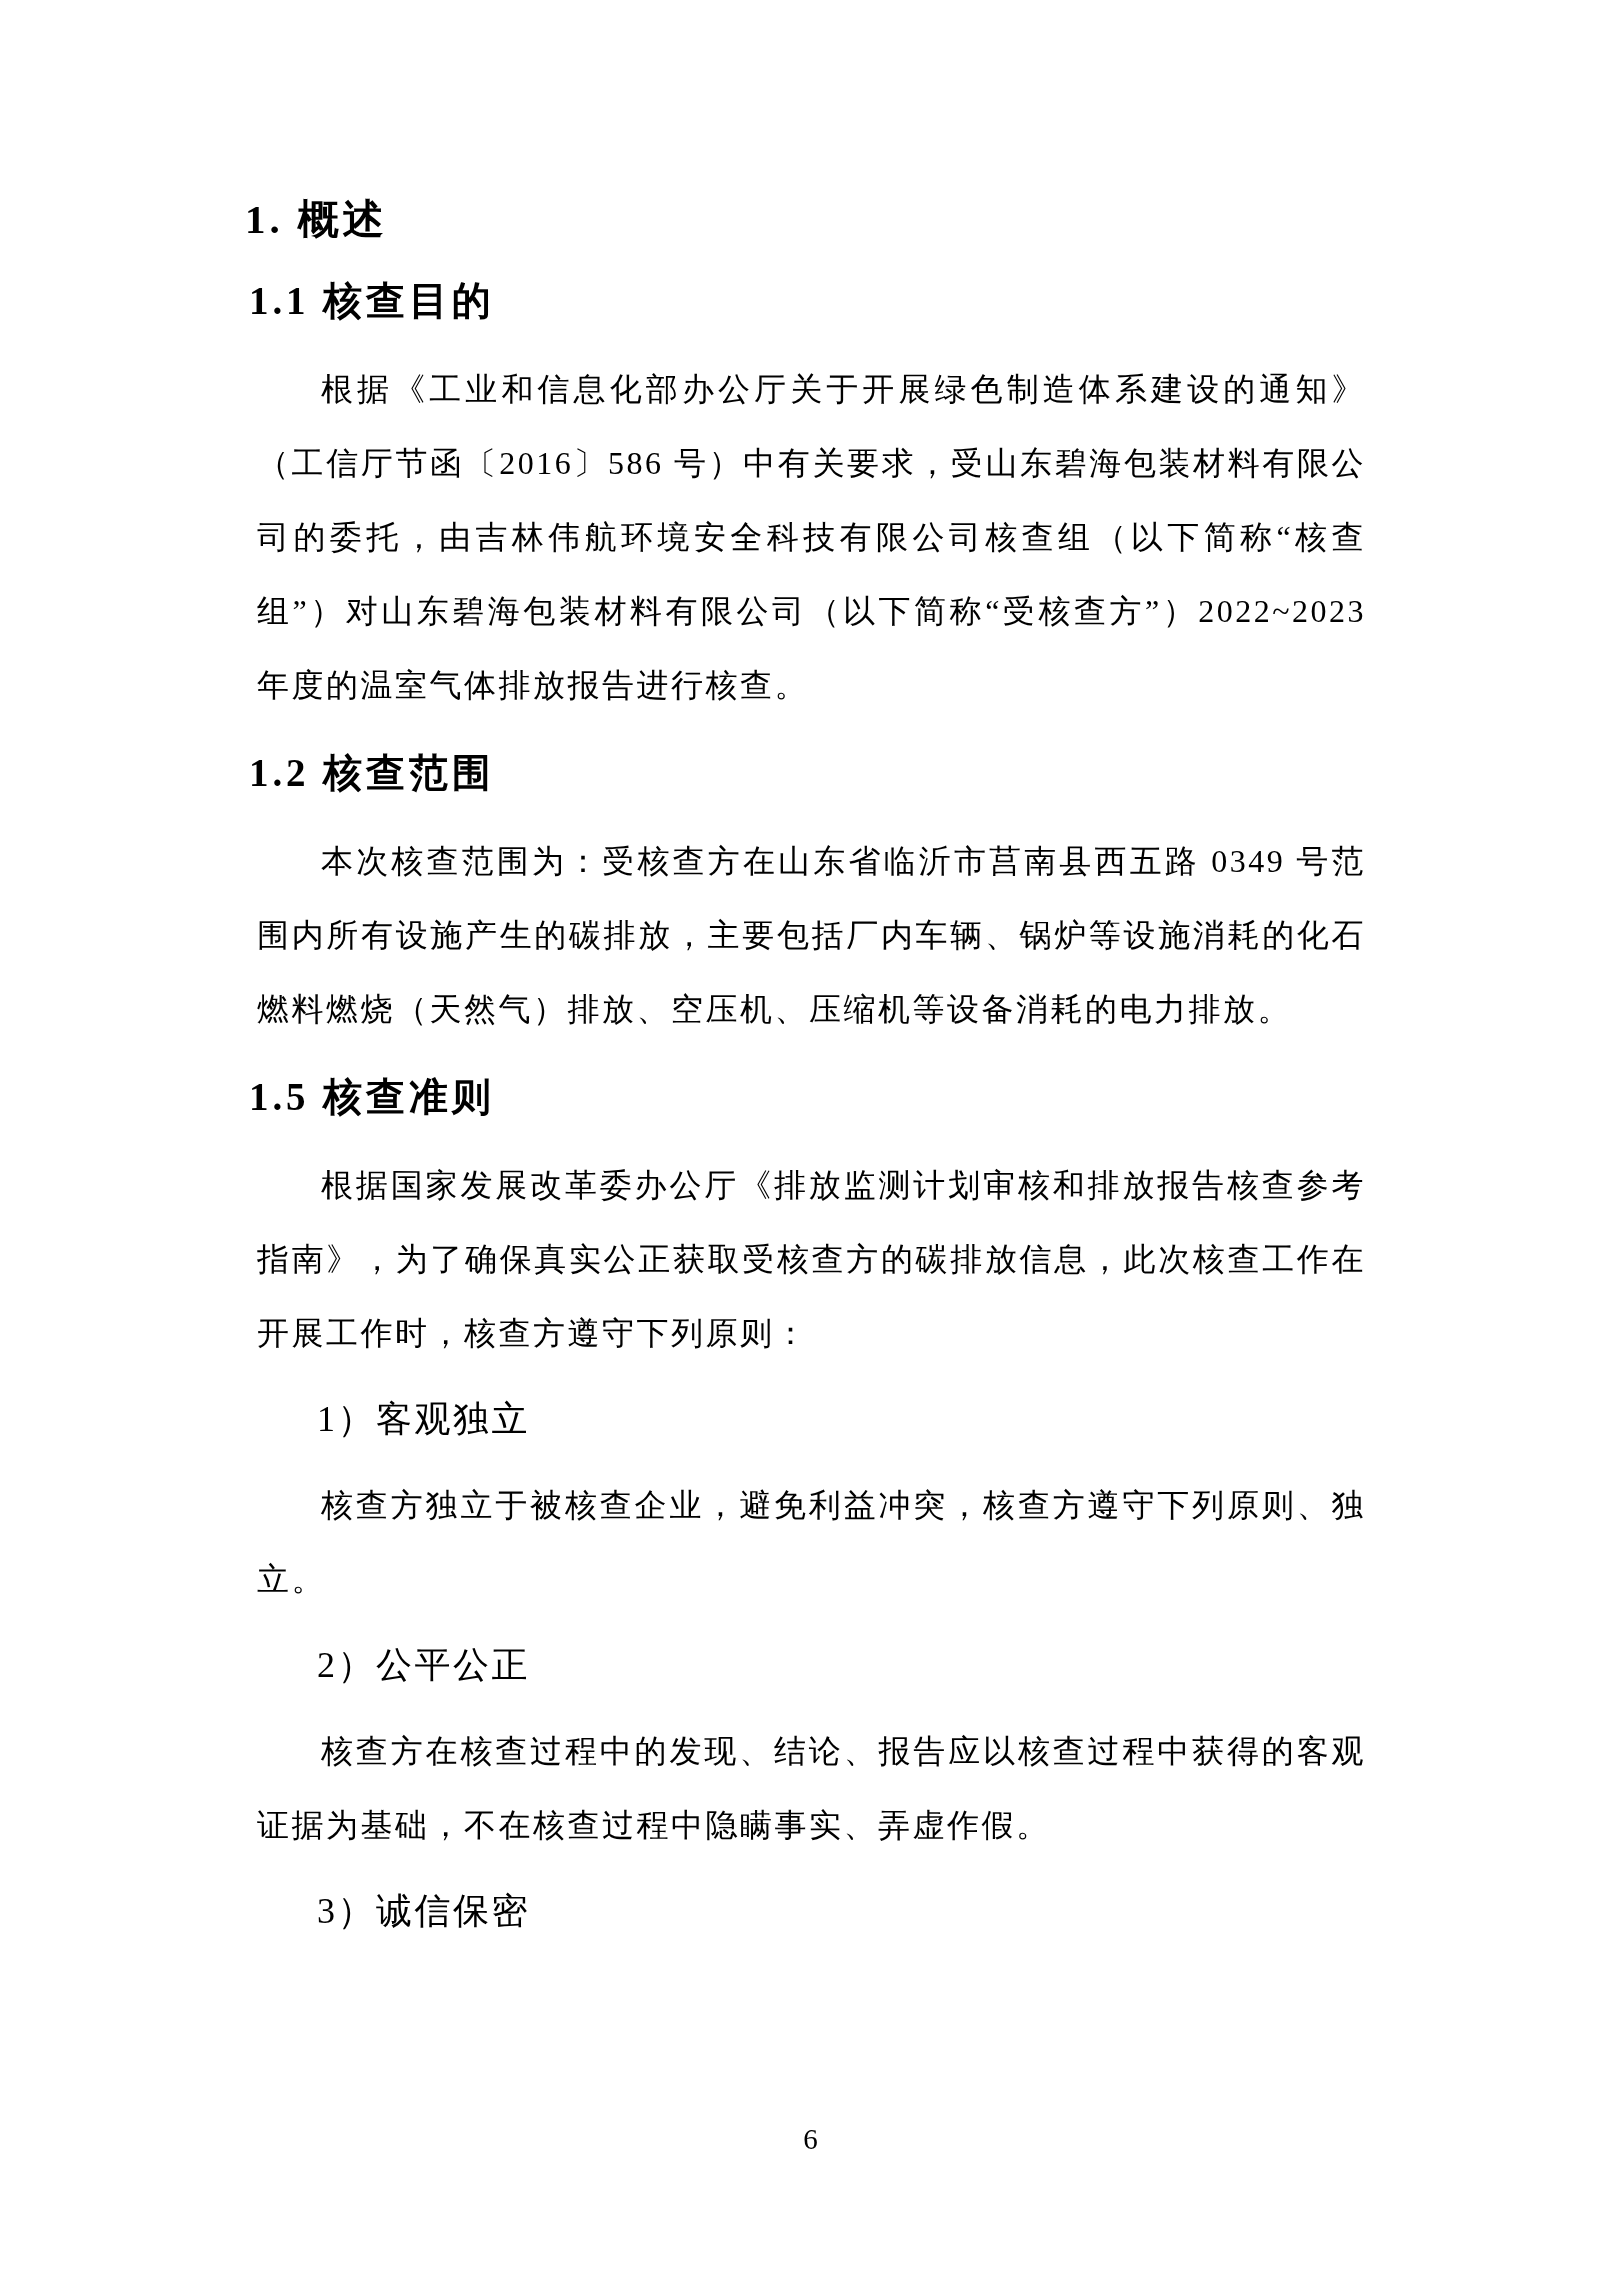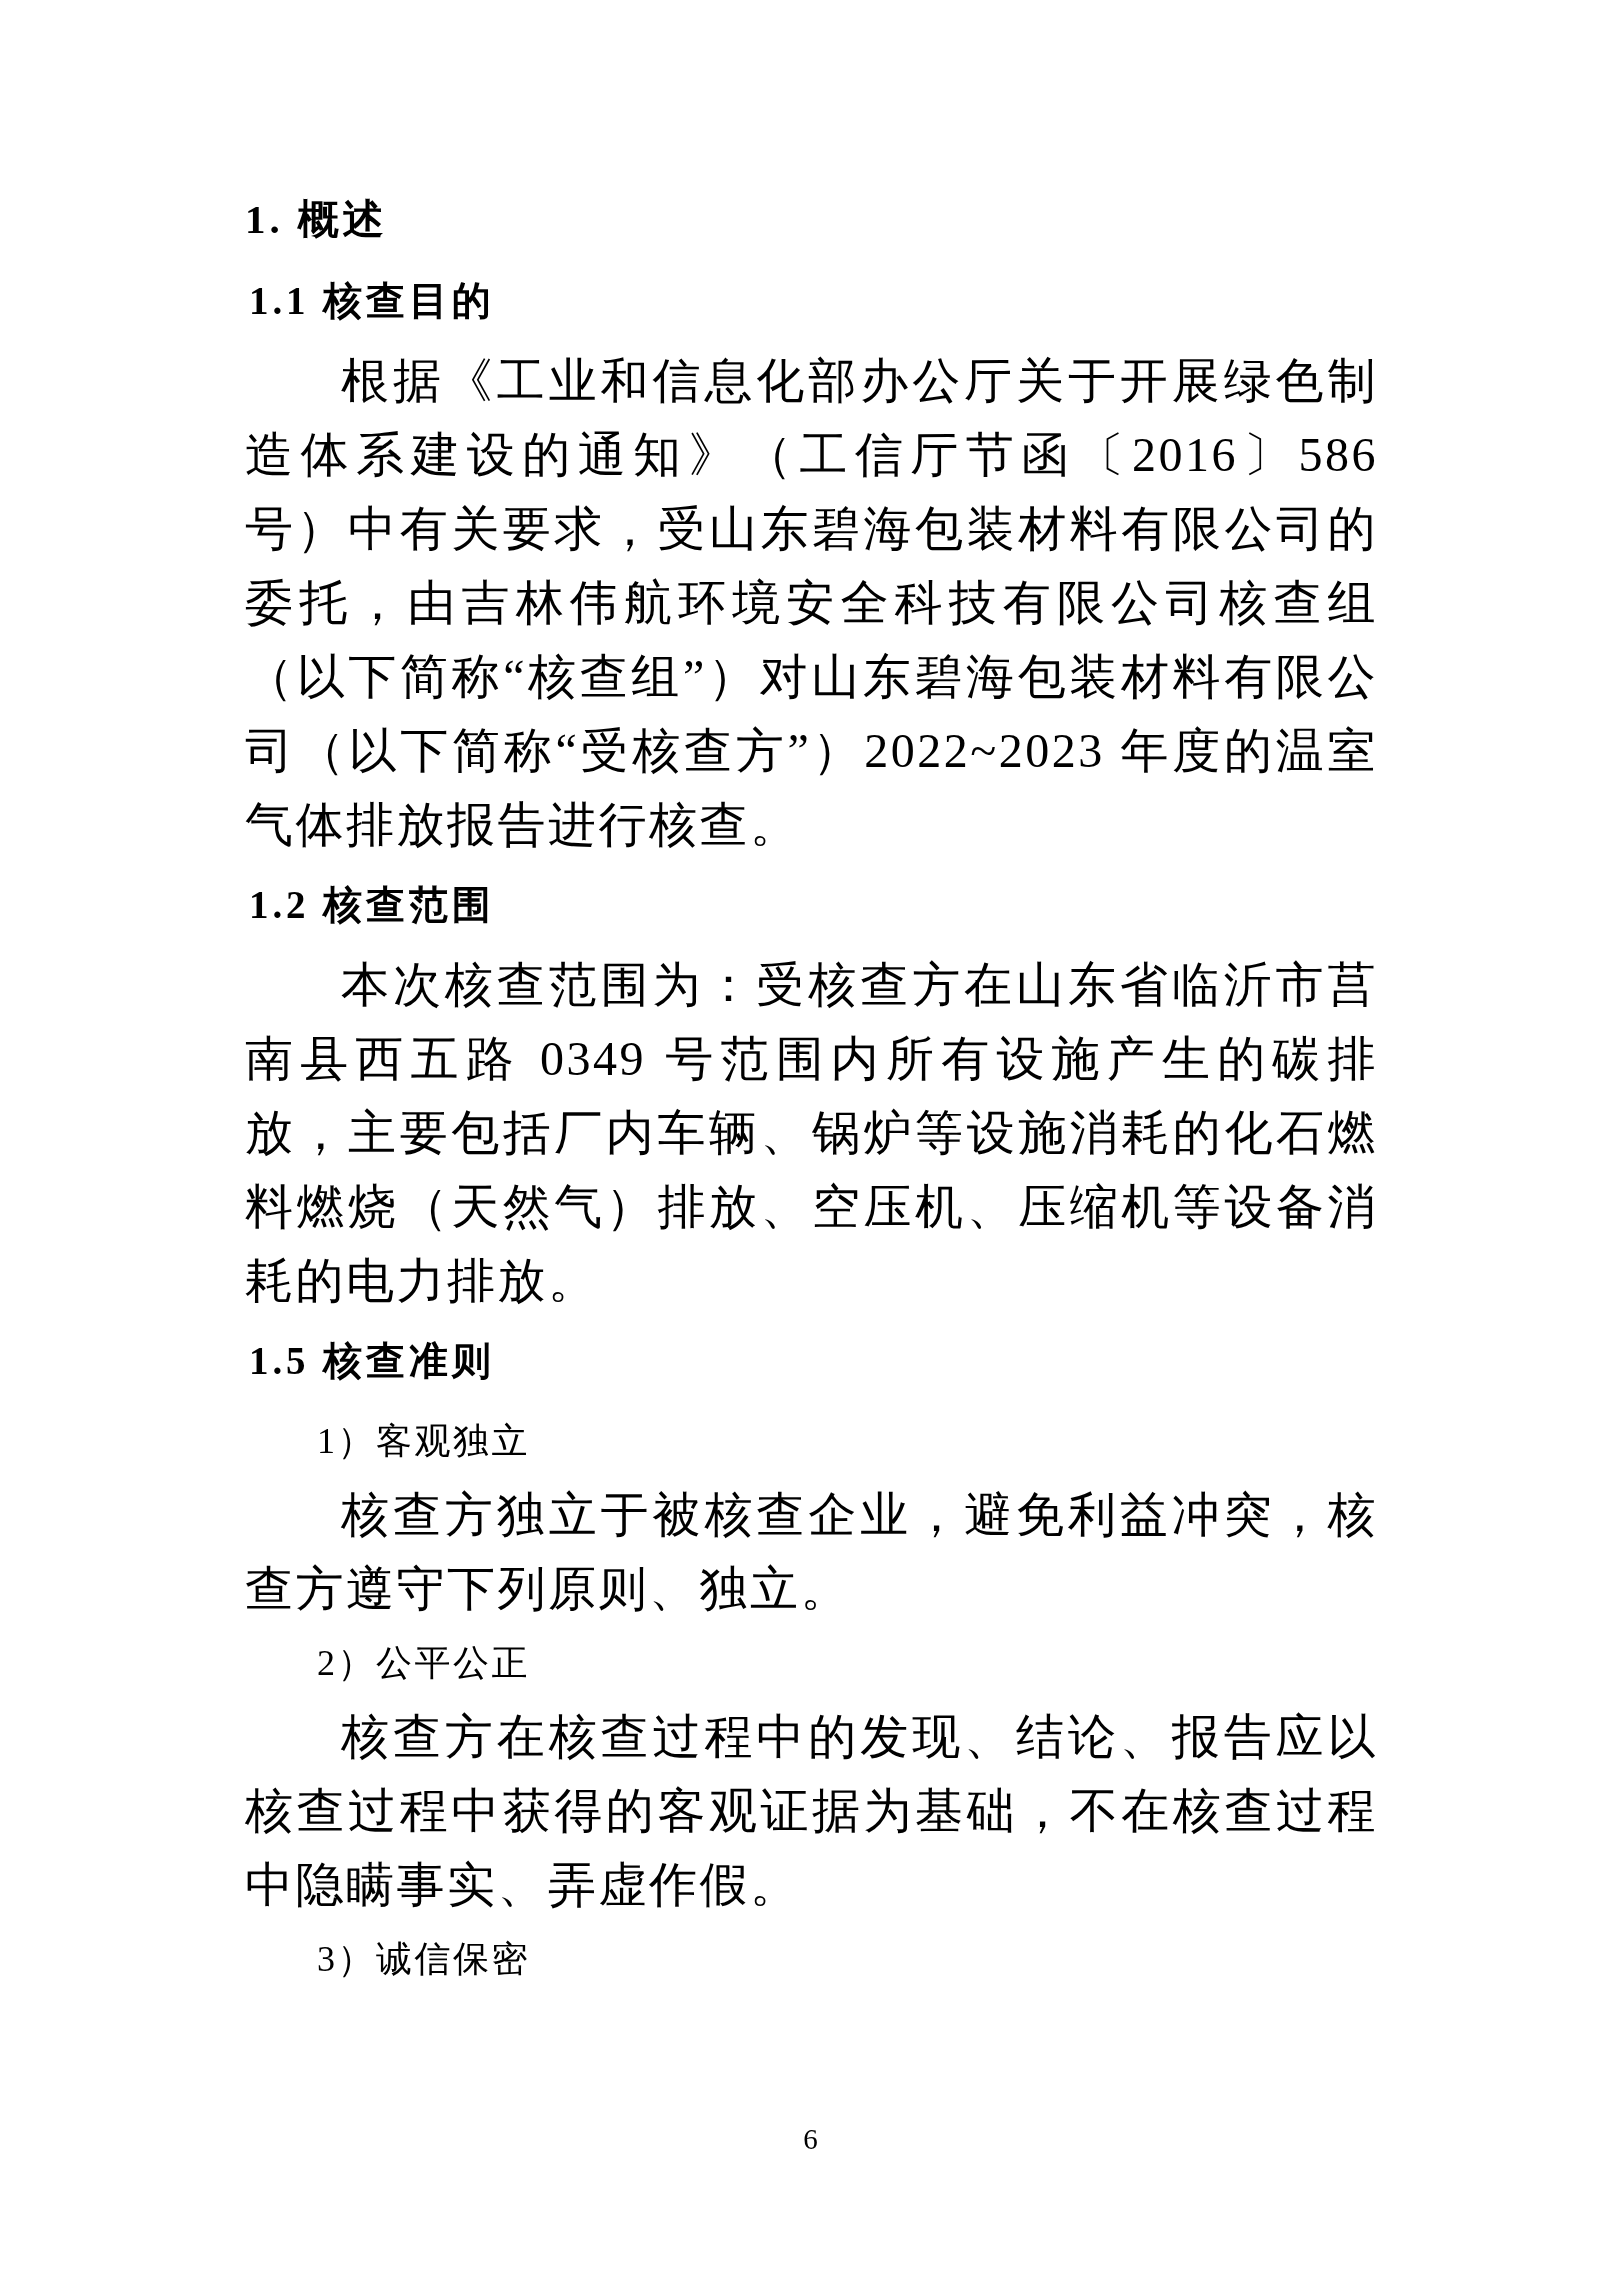--- a/index.html
+++ b/index.html
@@ -28,24 +28,24 @@
   }
   .doc-h2 {
     font-size:39px;
     font-weight:bold;
     line-height:78px;
     margin:4px;
     letter-spacing:3.9px;
     white-space:nowrap;
   }
   .doc-p {
-    font-size:48px;
+    font-size:32px;
     font-weight:normal;
     line-height:74px;
-    margin:0;
+    margin:12px;
     text-indent:2em;
     text-align:justify;
     letter-spacing:2.5px;
     font-family:Liberation Serif, serif;
   }
   .doc-li {
     font-size:36px;
     font-weight:normal;
     line-height:74px;
     margin:0;
@@ -68,20 +68,21 @@
 <body>
 
 <div class="page">
   <div class="content">
     <h1 class="doc-h1">1. 概述</h1>
     <h2 class="doc-h2">1.1 核查目的</h2>
     <p class="doc-p">根据《工业和信息化部办公厅关于开展绿色制造体系建设的通知》（工信厅节函〔2016〕586 号）中有关要求，受山东碧海包装材料有限公司的委托，由吉林伟航环境安全科技有限公司核查组（以下简称“核查组”）对山东碧海包装材料有限公司（以下简称“受核查方”）2022~2023 年度的温室气体排放报告进行核查。</p>
     <h2 class="doc-h2">1.2 核查范围</h2>
     <p class="doc-p">本次核查范围为：受核查方在山东省临沂市莒南县西五路 0349 号范围内所有设施产生的碳排放，主要包括厂内车辆、锅炉等设施消耗的化石燃料燃烧（天然气）排放、空压机、压缩机等设备消耗的电力排放。</p>
     <h2 class="doc-h2">1.5 核查准则</h2>
+    <p class="doc-p">根据国家发展改革委办公厅《排放监测计划审核和排放报告核查参考指南》，为了确保真实公正获取受核查方的碳排放信息，此次核查工作在开展工作时，核查方遵守下列原则：</p>
     <p class="doc-li">1）客观独立</p>
     <p class="doc-p">核查方独立于被核查企业，避免利益冲突，核查方遵守下列原则、独立。</p>
     <p class="doc-li">2）公平公正</p>
     <p class="doc-p">核查方在核查过程中的发现、结论、报告应以核查过程中获得的客观证据为基础，不在核查过程中隐瞒事实、弄虚作假。</p>
     <p class="doc-li">3）诚信保密</p>
   </div>
 
   <div class="footer">6</div>
 </div>
 

